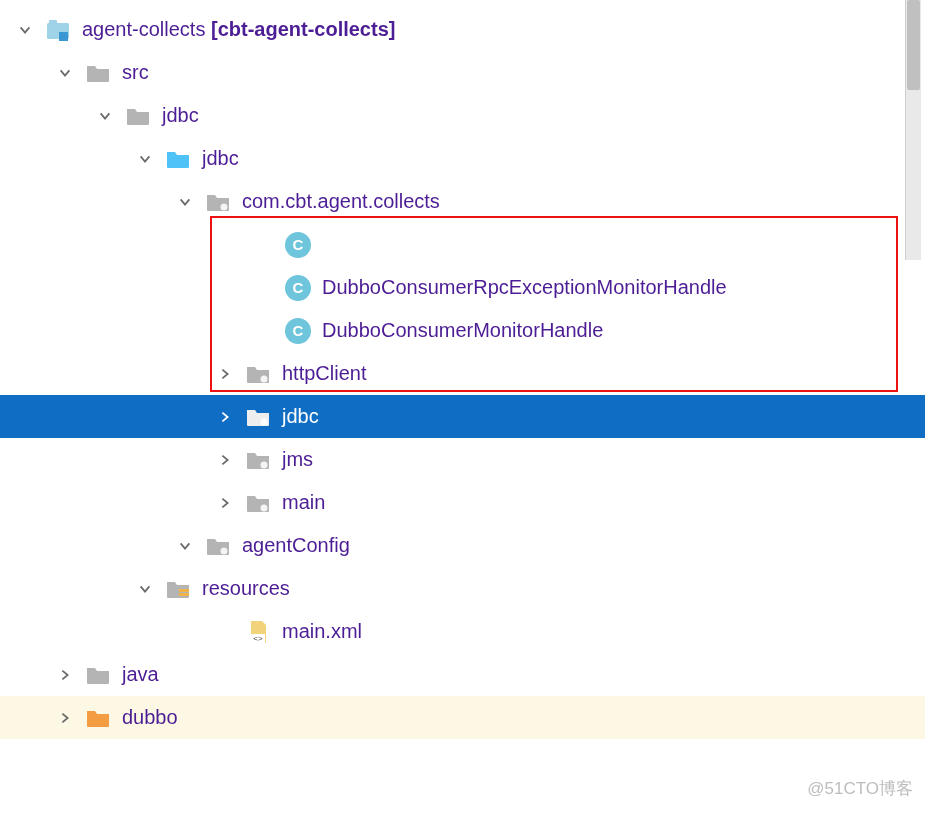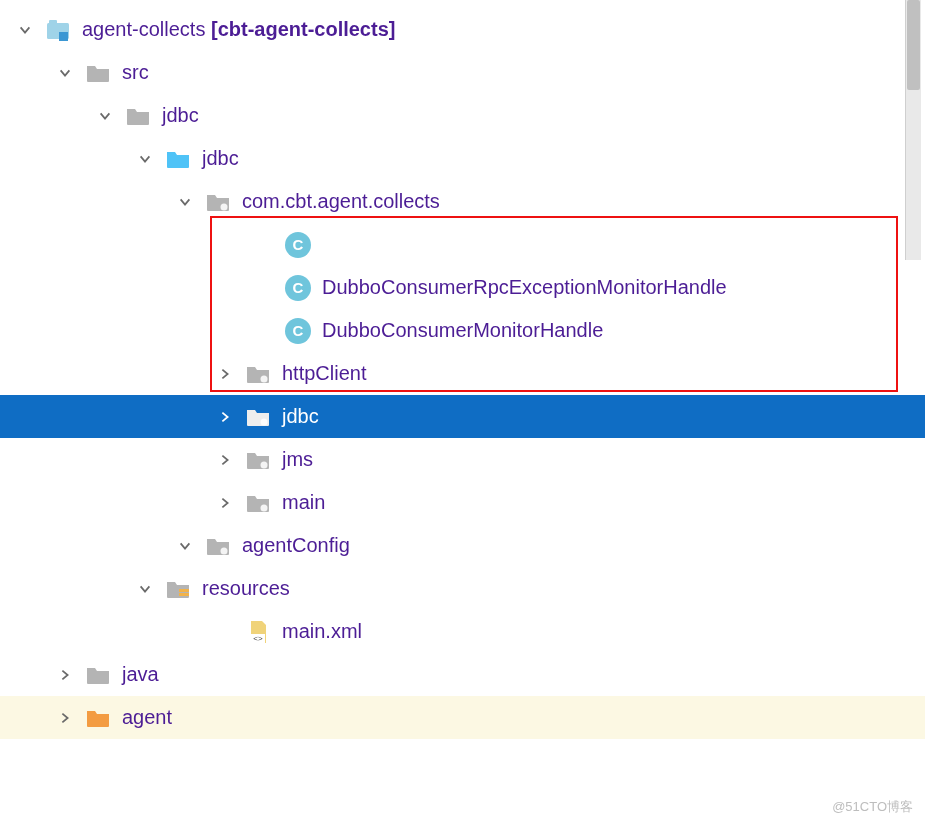--- a/index.html
+++ b/index.html
@@ -115,22 +115,22 @@
       left: 1px;
       right: 1px;
       top: 0;
       height: 90px;
       background: #c0c0c0;
       border-radius: 2px;
     }
     .watermark {
       position: absolute;
       right: 12px;
-      bottom: 0;
-      font-size: 13px;
+      bottom: 16px;
+      font-size: 17px;
       color: #bdbdbd;
     }
   </style>
 </head>
 <body>
 
 <div class="tree" id="tree">
     <div class="row">
       <span class="indent" style="width: 0px;"></span>
       <span class="chevron">
@@ -349,20 +349,20 @@
       <span class="chevron">
         <svg viewBox="0 0 16 16">
           <path d="M5 3 L11 8 L5 13" fill="none" stroke="currentColor" stroke-width="2"></path>
         </svg>
       </span>
       <span class="icon">
         <svg class="folder-svg" viewBox="0 0 24 20">
           <path d="M1 3 h8 l2 3 h12 v12 a1 1 0 0 1 -1 1 H2 a1 1 0 0 1 -1 -1 Z" fill="#f39c42"></path>
         </svg>
       </span>
-      <span class="label">agent</span>
+      <span class="label">dubbo</span>
     </div>
   </div>
 <div class="highlight-box" id="hl" style="top: 216px; left: 210px; width: 688px; height: 176px;"></div>
 <div class="scrollbar">
   <div class="thumb"></div>
 </div>
 <div class="watermark">@51CTO博客</div>
 
 </body></html>

